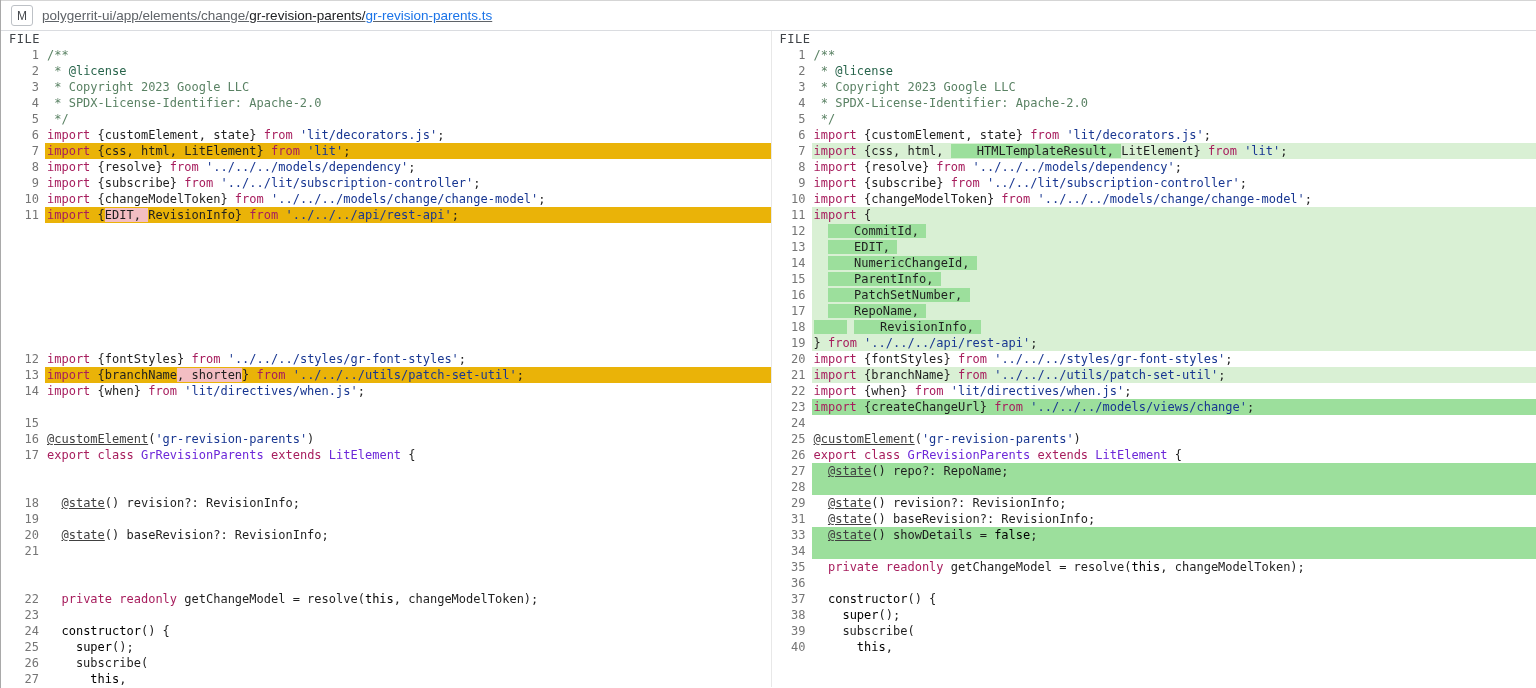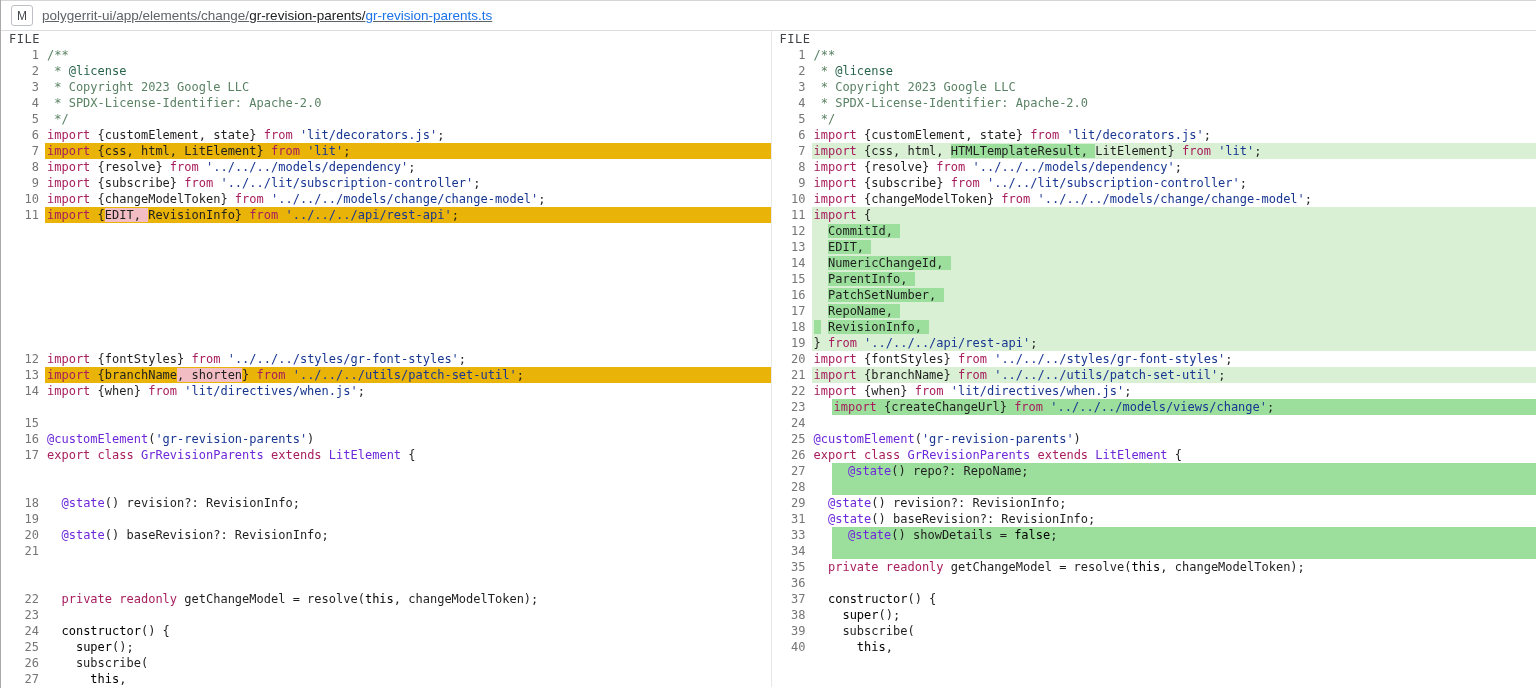--- a/index.html
+++ b/index.html
@@ -40,30 +40,30 @@
   .gut{
     flex:none;text-align:right;color:#757575;
     padding-right:6px;box-sizing:border-box;background:#fff;
   }
   .pane.left  .gut{width:44px;}
   .pane.right .gut{width:40px;}
   .code{flex:1;padding-left:2px;overflow:hidden;}
   
   .row.rm   .code{background:#eab308;}
   .row.add  .code{background:#d9f0d4;}
-  .row.addf .code{background:#9cdf9c;margin-left:20px;}
+  .row.addf .code{background:#9cdf9c;}
   
   .row.rm  .seg.hl{background:#f3bec3;}
-  .row.add .seg.hl{background:#9cdf9c;}
+  .row.add .seg.hl{background:#9cdf9c;padding-left:26px;}
   
   .seg.kw  {color:#a71d5d;}
   .seg.str {color:#183691;}
   .seg.cmt {color:#5a8264;}
   .seg.doc {color:#28644b;font-weight:normal;}
-  .seg.meta{color:#6d28d9;}
+  .seg.meta{color:#404040;text-decoration:underline;}
   .seg.ttl {color:#6d28d9;}
   .seg.blt {color:#000000;}
 </style>
 </head>
 <body>
 
 <div class="header">
   <div class="badge">M</div>
   <div class="path"><span>polygerrit-ui/app/elements/change/</span><span class="dir">gr-revision-parents/</span><span class="file-link">gr-revision-parents.ts</span></div>
 </div>

